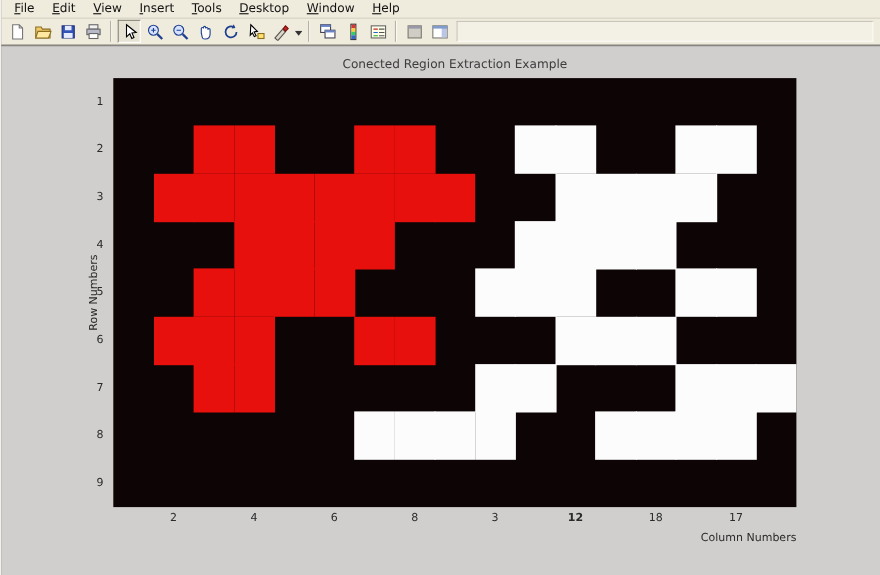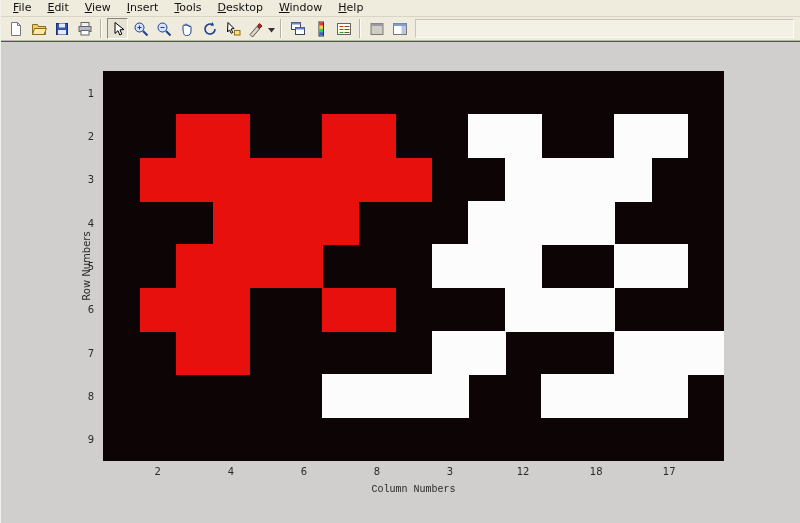--- a/index.html
+++ b/index.html
@@ -1,16 +1,16 @@
 <!DOCTYPE html>
 <html><head>
 <meta charset="utf-8">
 <style>
   html,body{margin:0;padding:0;background:#888;}
-  #window{position:relative;width:800px;height:523px;background:#a21caf;overflow:hidden;
+  #window{position:relative;width:800px;height:523px;background:#737373;overflow:hidden;
           font-family:"DejaVu Sans","Liberation Sans",sans-serif;border-left:1px solid #f2f1ee;box-sizing:border-box;}
   
   .menubar{position:absolute;left:0;top:0;width:100%;height:17px;background:#efebdd;
            border-bottom:1px solid #d8d4c6;display:flex;align-items:center;padding-left:4px;box-sizing:border-box;}
   .menu-item{font-size:11px;color:#111;padding:1px 8px 2px 8px;cursor:default;}
   .menu-item u{text-decoration:underline;}
   
   .toolbar{position:absolute;left:0;top:17px;width:100%;height:24px;background:#efebdd;
            border-bottom:1px solid #b9b5a7;display:flex;align-items:center;padding-left:3px;box-sizing:border-box;}
   .tbtn{width:21px;height:21px;display:flex;align-items:center;justify-content:center;
@@ -25,21 +25,21 @@
   .fig-title{position:absolute;left:102px;top:10px;width:621px;text-align:center;
              font-size:11px;color:#3c3c3c;}
   .plot{position:absolute;left:102px;top:29px;width:621px;height:390px;background:#0d0505;overflow:hidden;}
   .cell{position:absolute;width:calc(100%/17 + 0.7px);height:calc(100%/9 + 0.7px);}
   .y-ticks{position:absolute;left:0;top:29px;width:98px;height:390px;}
   .y-ticks span{position:absolute;right:5px;transform:translateY(-50%);font-size:10px;color:#2a2a2a;}
   .x-ticks{position:absolute;left:102px;top:424px;width:621px;height:14px;}
   .x-ticks span{position:absolute;transform:translateX(-50%);font-size:10px;color:#2a2a2a;}
   .ylabel{position:absolute;left:85px;top:224px;transform:translate(-50%,-50%) rotate(-90deg);
           font-size:10px;color:#2a2a2a;white-space:nowrap;}
-  .xlabel{position:absolute;left:102px;top:442px;width:621px;text-align:center;font-size:10px;color:#2a2a2a;font-family:Liberation Mono, monospace;}
+  .xlabel{position:absolute;left:102px;top:442px;width:621px;text-align:right;font-size:10px;color:#2a2a2a;}
 </style>
 </head>
 <body>
 
 <div id="window">
 
   <div class="menubar">
     <span class="menu-item"><u>F</u>ile</span>
     <span class="menu-item"><u>E</u>dit</span>
     <span class="menu-item"><u>V</u>iew</span>
@@ -202,20 +202,21 @@
             <rect x="9.5" y="3" width="4.5" height="10" fill="#b9c6e8"></rect>
             <rect x="1.5" y="2.5" width="13" height="2.5" fill="#7f9ccd"></rect>
           </svg>
         </span>
       </button>
 
     <span class="toolbar-spacer"></span>
   </div>
 
   <div class="figure-area">
+    <div class="fig-title">Conected Region Extraction Example</div>
 
     <div class="plot">
       <div style="position:absolute;inset:0;">
           <div class="cell" style="left: 11.7647%; top: 11.1111%; background: rgb(232, 16, 13);"></div>
           <div class="cell" style="left: 17.6471%; top: 11.1111%; background: rgb(232, 16, 13);"></div>
           <div class="cell" style="left: 35.2941%; top: 11.1111%; background: rgb(232, 16, 13);"></div>
           <div class="cell" style="left: 41.1765%; top: 11.1111%; background: rgb(232, 16, 13);"></div>
           <div class="cell" style="left: 58.8235%; top: 11.1111%; background: rgb(252, 252, 252);"></div>
           <div class="cell" style="left: 64.7059%; top: 11.1111%; background: rgb(252, 252, 252);"></div>
           <div class="cell" style="left: 82.3529%; top: 11.1111%; background: rgb(252, 252, 252);"></div>
@@ -285,21 +286,21 @@
         <span style="top: 72.2222%;">7</span>
         <span style="top: 83.3333%;">8</span>
         <span style="top: 94.4444%;">9</span>
       </div>
     <div class="x-ticks">
         <span style="left: 8.82353%;">2</span>
         <span style="left: 20.5882%;">4</span>
         <span style="left: 32.3529%;">6</span>
         <span style="left: 44.1176%;">8</span>
         <span style="left: 55.8824%;">3</span>
-        <span style="left: 67.6471%;">12</span>
+        <span style="left: 67.6471%; font-weight: bold;">12</span>
         <span style="left: 79.4118%;">18</span>
         <span style="left: 91.1765%;">17</span>
       </div>
 
     <div class="ylabel">Row Numbers</div>
     <div class="xlabel">Column Numbers</div>
   </div>
 
 </div>
 

